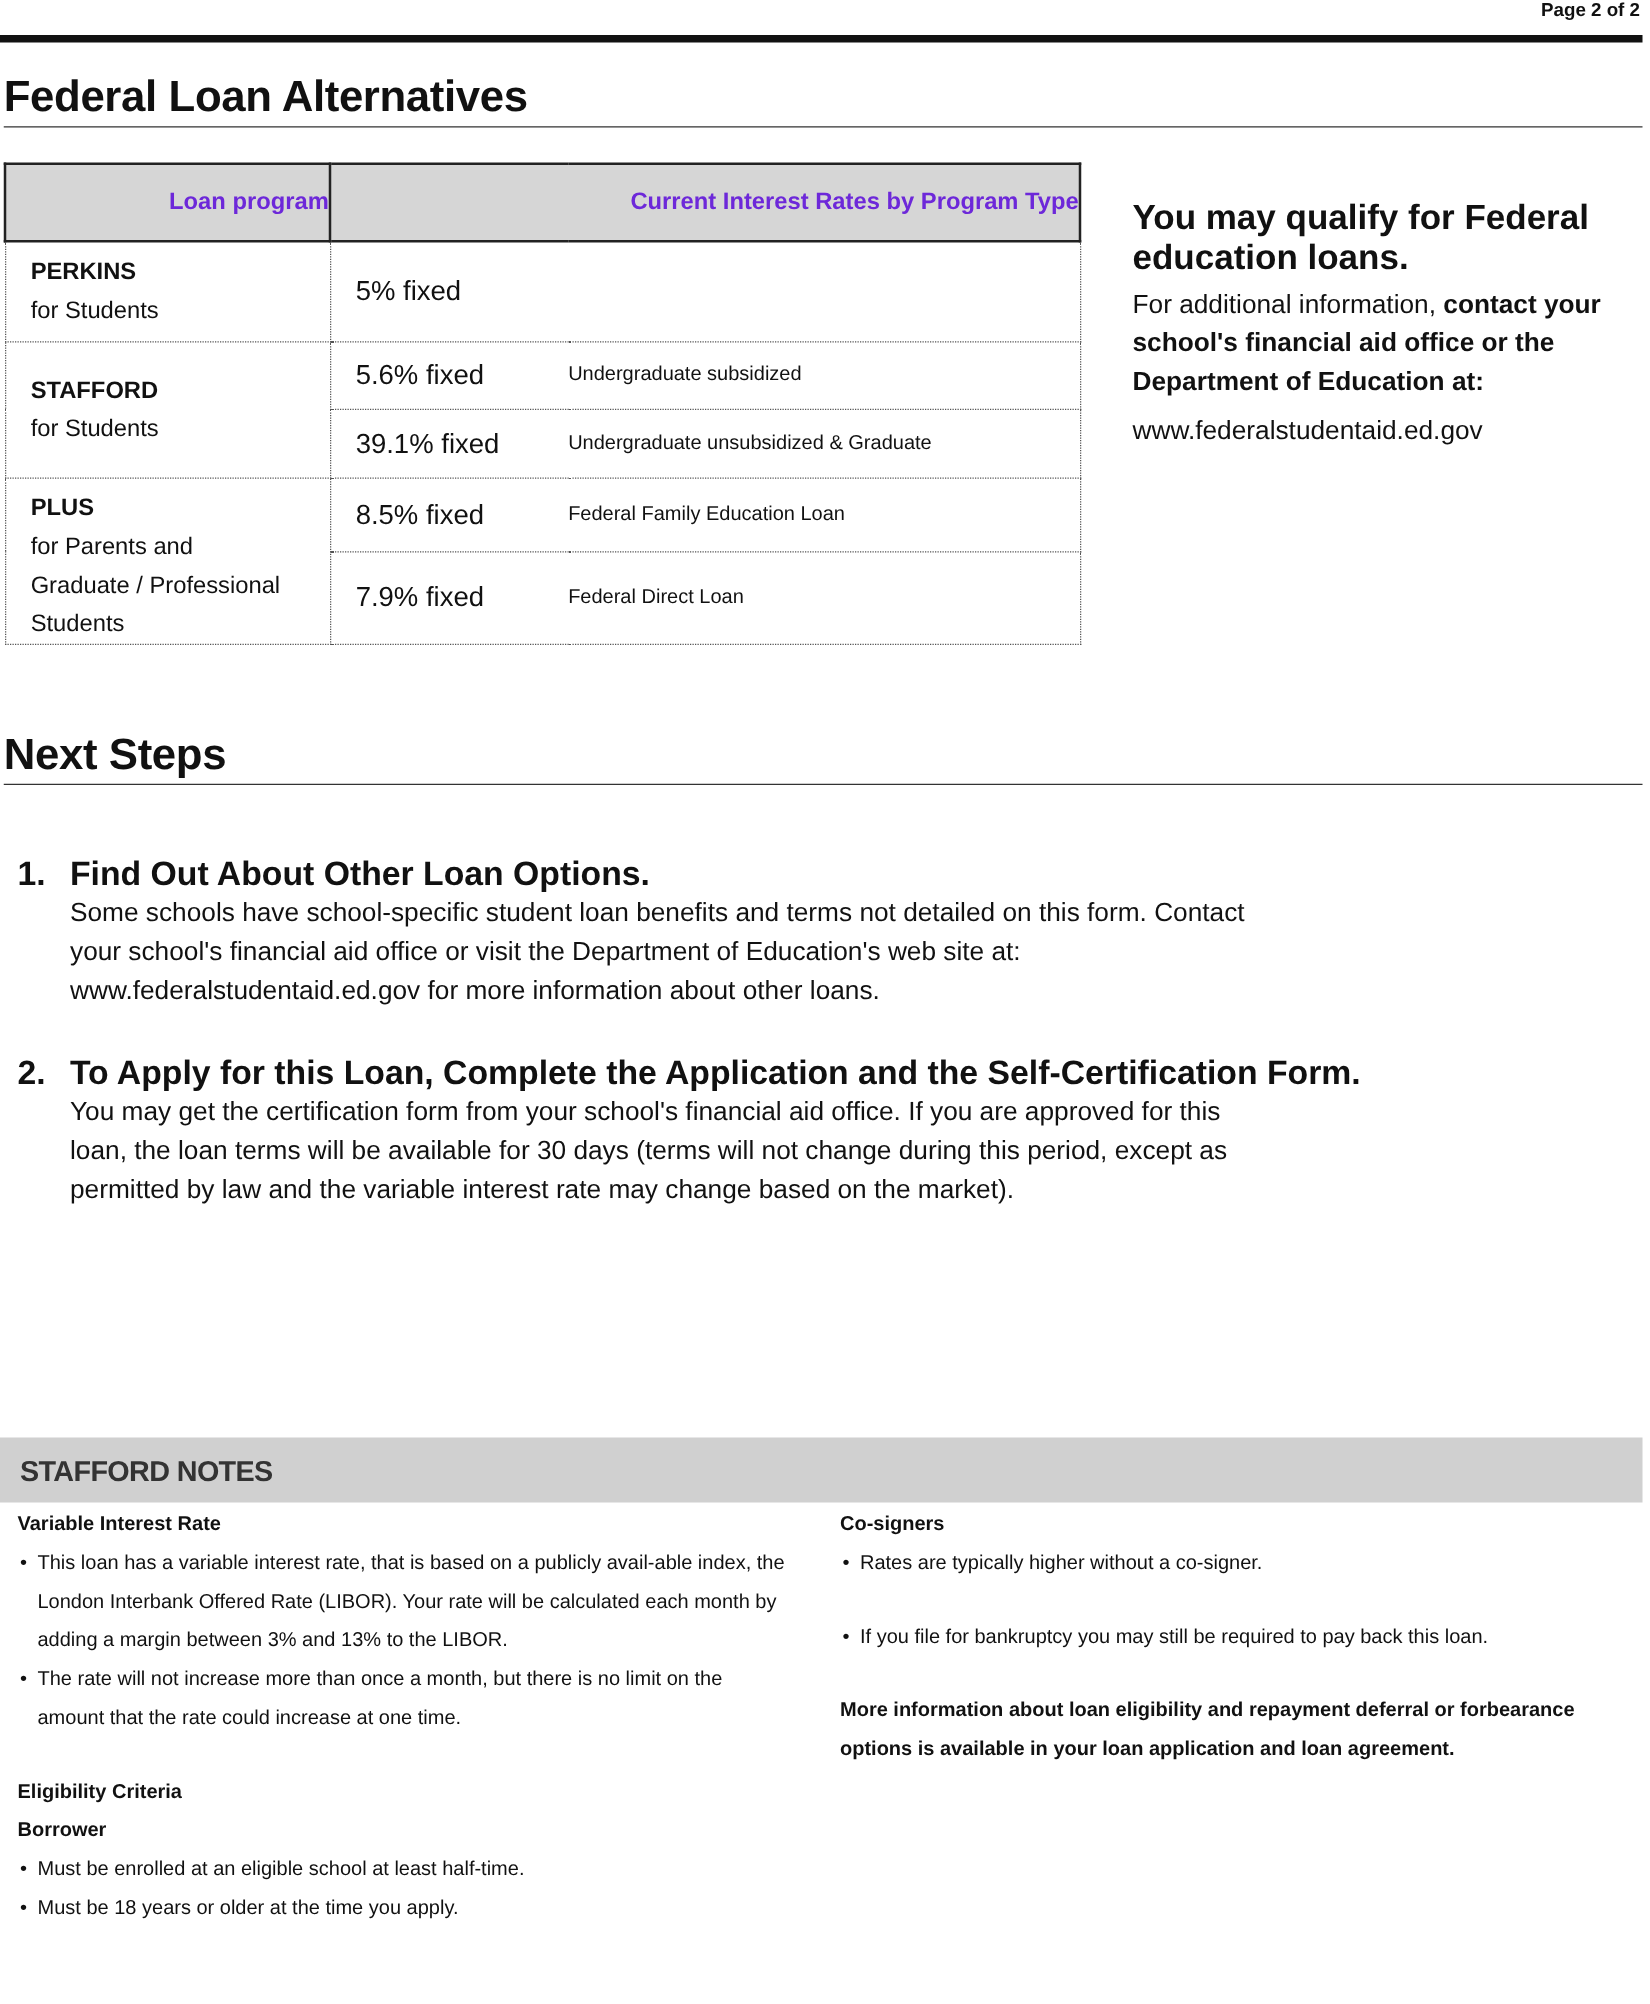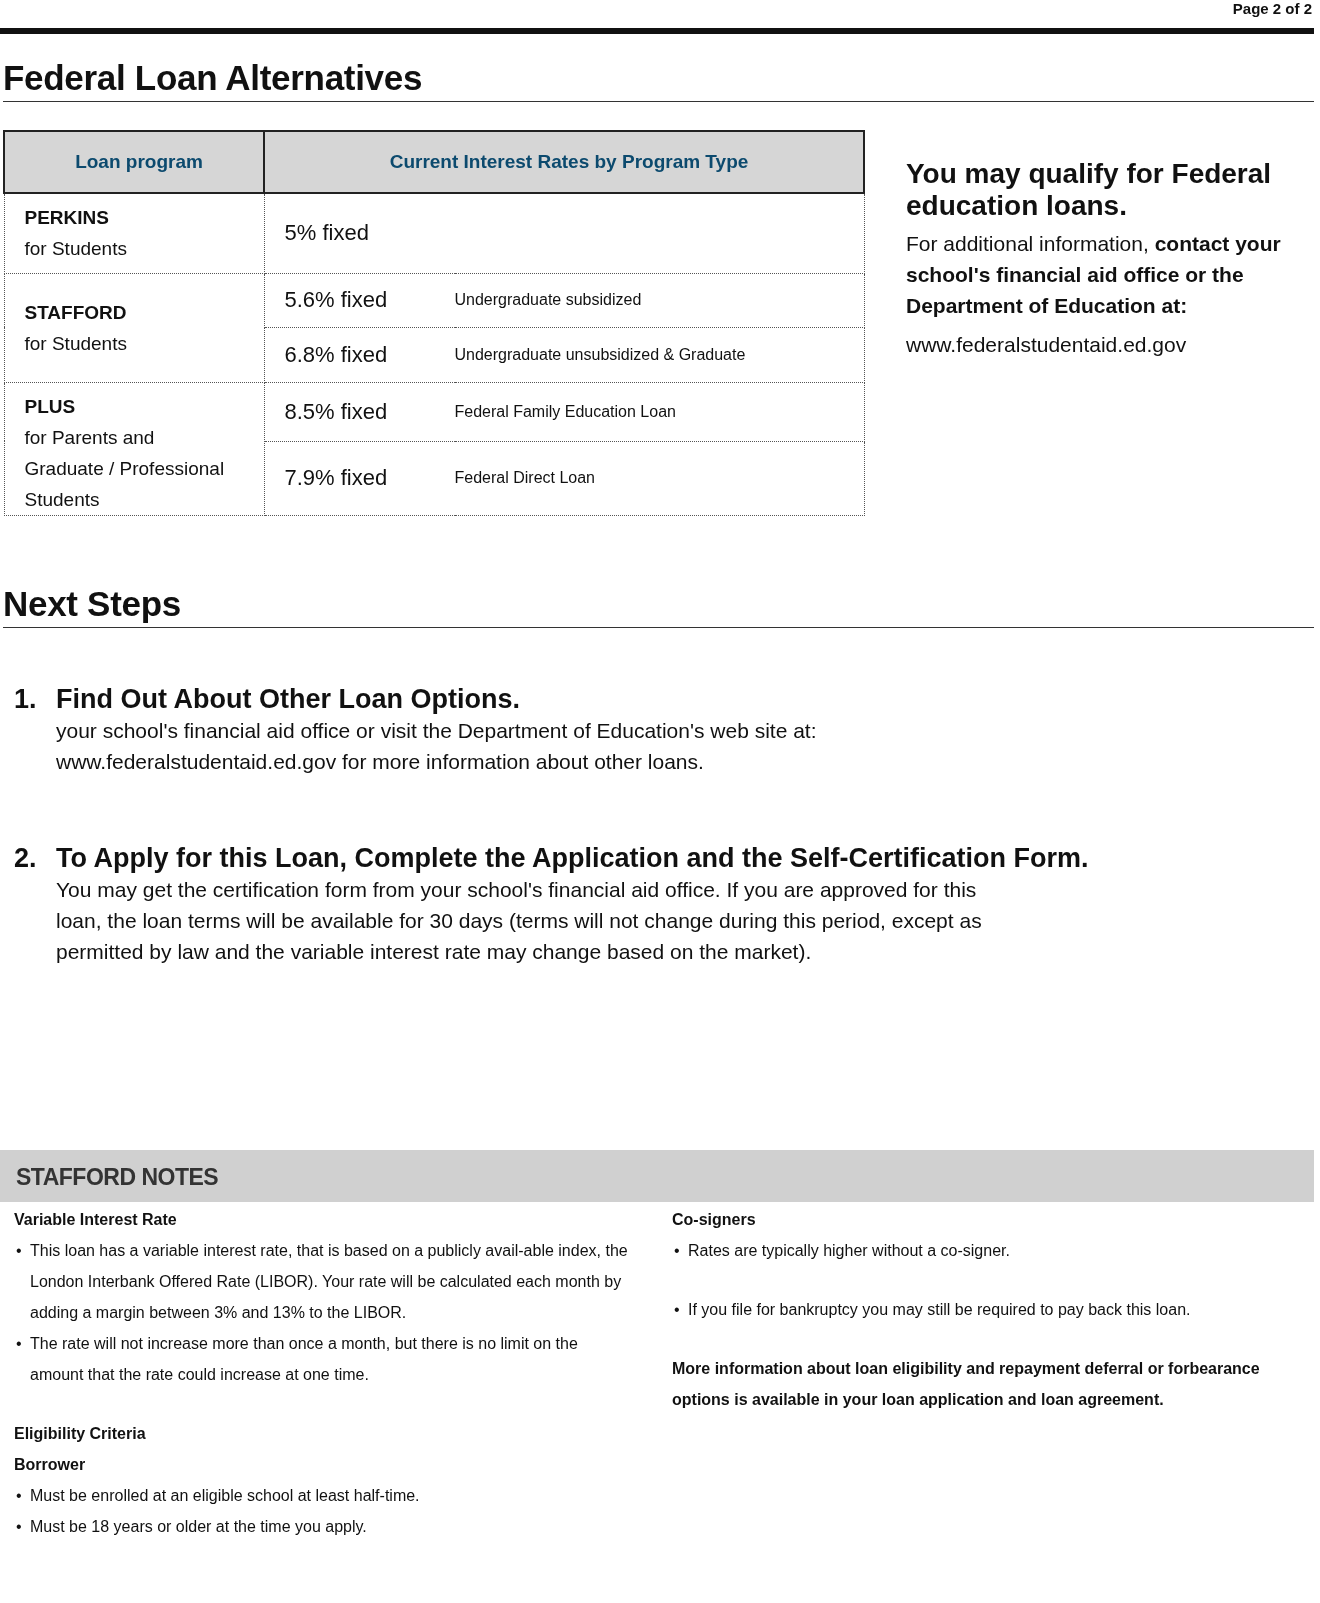--- a/index.html
+++ b/index.html
@@ -5,21 +5,21 @@
   html, body { margin: 0; padding: 0; background: #ffffff; }
   body { width: 1320px; height: 1603px; position: relative; overflow: hidden;
          font-family: "Liberation Sans", sans-serif; color: #111; }
   .abs { position: absolute; }
   .page-num { right: 8px; top: 0px; font-size: 15px; font-weight: bold; }
   .top-rule { left: 0; top: 28px; width: 1314px; height: 6px; background: #111; }
   .h1 { font-size: 35px; font-weight: bold; letter-spacing: -0.3px; margin: 0; }
   .rule-thin { height: 0; border-top: 1px solid #333; }
   table.loan { border-collapse: collapse; position: absolute; left: 3px; top: 130px; width: 862px; font-size: 19px; }
   table.loan td, table.loan th { border: 1px dotted #555; padding: 0; vertical-align: middle; }
-  table.loan th { background: #d6d6d6; text-align: center; font-weight: bold; height: 60px; border: 2px solid #222; padding-left: 10px; font-size: 19px; color: #0c4a6e; }
+  table.loan th { background: #d6d6d6; text-align: right; font-weight: bold; height: 60px; border: 2px solid #222; padding-left: 10px; font-size: 19px; color: #6d28d9; }
   .prog { padding-left: 20px !important; line-height: 31px; }
   .prog b { font-weight: bold; }
   .rate { padding-left: 20px !important; font-size: 22px; width: 170px; white-space: nowrap; }
   .rdesc { font-size: 16px; padding-right: 10px !important; }
   table.loan td.rate { border-right: none; }
   table.loan td.rdesc { border-left: none; }
   .side { left: 906px; top: 158px; width: 400px; }
   .side h3 { font-size: 28px; font-weight: bold; margin: 0 0 6px 0; line-height: 32px; }
   .side p { font-size: 21px; line-height: 31px; margin: 0; }
   .side .url { margin-top: 12px; font-size: 21px; }
@@ -61,21 +61,21 @@
   </tr>
   <tr style="height:54px;">
     <td class="prog" rowspan="2">
       <b>STAFFORD</b><br>
       <span>for Students</span>
     </td>
     <td class="rate">5.6% fixed</td>
     <td class="rdesc">Undergraduate subsidized</td>
   </tr>
   <tr style="height:55px;">
-    <td class="rate">6.8% fixed</td>
+    <td class="rate">39.1% fixed</td>
     <td class="rdesc">Undergraduate unsubsidized &amp; Graduate</td>
   </tr>
   <tr style="height:59px;">
     <td class="prog" rowspan="2" style="vertical-align:top; padding-top:8px;">
       <b>PLUS</b><br>
       <span>for Parents and</span><br>
       <span>Graduate / Professional</span><br>
       <span>Students</span>
     </td>
     <td class="rate">8.5% fixed</td>
@@ -95,20 +95,21 @@
   </p>
   <div class="url">www.federalstudentaid.ed.gov</div>
 </div>
 
 <h1 class="abs h1" style="left:3px; top:584px;">Next Steps</h1>
 <div class="abs rule-thin" style="left:3px; top:627px; width:1311px;"></div>
 
 <div class="abs step" style="top:684px;">
   <div class="title"><span class="num">1.</span><span>Find Out About Other Loan Options.</span></div>
   <div class="body">
+    <div>Some schools have school-specific student loan benefits and terms not detailed on this form.  Contact</div>
     <div>your school's financial aid office or visit the Department of Education's web site at:</div>
     <div>www.federalstudentaid.ed.gov for more information about other loans.</div>
   </div>
 </div>
 
 <div class="abs step" style="top:843px;">
   <div class="title"><span class="num">2.</span><span>To Apply for this Loan, Complete the Application and the Self-Certification Form.</span></div>
   <div class="body">
     <div>You may get the certification form from your school's financial aid office.  If you are approved for this</div>
     <div>loan, the loan terms will be available for 30 days (terms will not change during this period, except as</div>

